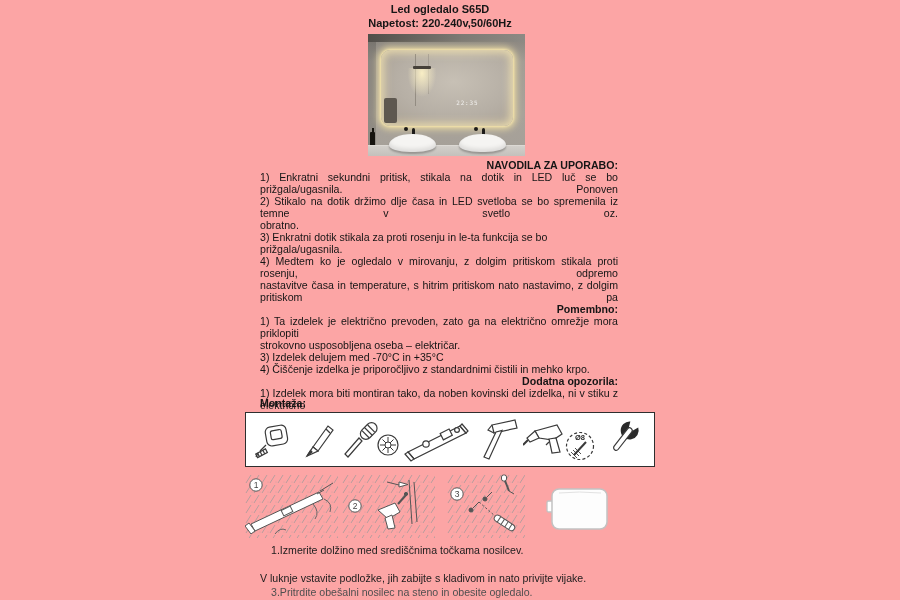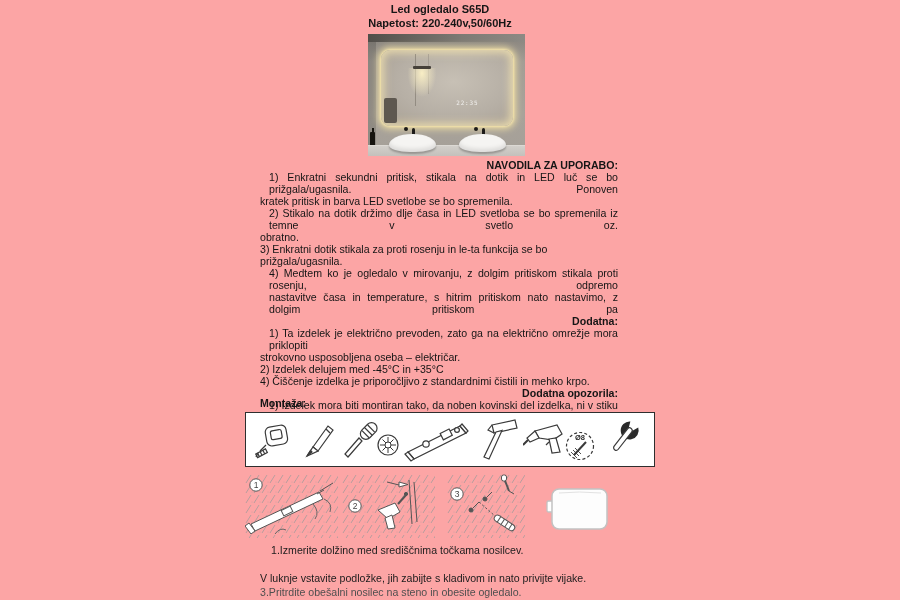--- a/index.html
+++ b/index.html
@@ -39,38 +39,38 @@
   .faucet.left{left:35px;} .faucet.right{left:105px;}
   .knob{position:absolute;width:4px;height:4px;border-radius:50%;background:#1c1a18;top:0;}
   .knob.k1{left:1px;} .knob.k2{left:9px;top:1px;width:3px;height:7px;border-radius:2px;}
   .bottle{position:absolute;left:2px;top:98px;width:5px;height:15px;background:#16140f;border-radius:1px;}
   .bottle::before{content:"";position:absolute;left:1.5px;top:-4px;width:2px;height:4px;background:#16140f;}
 
   
   .manual{position:absolute;left:260px;top:159px;width:358px;}
   .mline{font-size:10.6px;line-height:12px;color:#151515;}
   .mline.heading{font-weight:bold;text-align:right;}
-  .mline.just{text-align:justify;text-align-last:justify;margin-left:9px;}
+  .mline.just{text-align:justify;text-align-last:justify;}
 
   
   .montaza-heading{position:absolute;left:260px;top:397px;font-size:10.6px;font-weight:bold;color:#151515;}
   .tools-box{position:absolute;left:245px;top:412px;width:410px;height:55px;border:1.3px solid #2e2e2e;
          box-sizing:border-box;display:flex;align-items:center;justify-content:space-between;padding:0 9px;background:#fff;}
   .tool{display:block;}
   .tool svg{display:block;}
 
   
   .steps{position:absolute;left:0;top:474px;width:900px;height:66px;}
   .panel{position:absolute;top:0;}
   .panel1{left:245px;} .panel2{left:342px;} .panel3{left:447px;}
   .mirror-back{position:absolute;left:545px;top:13px;}
 
   
   .footer-line{position:absolute;left:260px;font-size:10.6px;line-height:12px;color:#1c1c1c;}
-  .fl0{top:544px;margin-left:11px;} .fl1{top:558px;} .fl2{top:572px;} .fl3{top:586px;color:#4f4f4f;}
+  .fl0{top:544px;margin-left:11px;} .fl1{top:558px;} .fl2{top:572px;} .fl3{top:586px;color:#4f4f4f;margin-left:11px;}
 
   .defs-holder{position:absolute;width:0;height:0;overflow:hidden;}
 </style>
 </head>
 <body>
 
 <div class="page">
 
   <svg class="defs-holder" aria-hidden="true">
     <defs>
@@ -107,30 +107,29 @@
     </div>
     <div class="bottle"></div>
     <div class="counter"></div>
     <div class="sink left"></div>
     <div class="sink right"></div>
   </div>
 
   <div class="manual">
       <div class="mline heading">NAVODILA ZA UPORABO:</div>
       <div class="mline just">1) Enkratni sekundni pritisk, stikala na dotik in LED luč se bo prižgala/ugasnila. Ponoven</div>
-      <div class="mline plain">kratek pritisk in barva LED svetlobe se bo spremenila.</div>
       <div class="mline just">2) Stikalo na dotik držimo dlje časa in LED svetloba se bo spremenila iz temne v svetlo oz.</div>
       <div class="mline plain">obratno.</div>
       <div class="mline plain">3) Enkratni dotik stikala za proti rosenju in le-ta funkcija se bo prižgala/ugasnila.</div>
       <div class="mline just">4) Medtem ko je ogledalo v mirovanju, z dolgim pritiskom stikala proti rosenju, odpremo</div>
       <div class="mline just">nastavitve časa in temperature, s hitrim pritiskom nato nastavimo, z dolgim pritiskom pa</div>
-      <div class="mline heading">Dodatna:</div>
+      <div class="mline heading">Pomembno:</div>
       <div class="mline just">1) Ta izdelek je električno prevoden, zato ga na električno omrežje mora priklopiti</div>
       <div class="mline plain">strokovno usposobljena oseba – električar.</div>
-      <div class="mline plain">2) Izdelek delujem med -45°C in +35°C</div>
+      <div class="mline plain">3) Izdelek delujem med -70°C in +35°C</div>
       <div class="mline plain">4) Čiščenje izdelka je priporočljivo z standardnimi čistili in mehko krpo.</div>
       <div class="mline heading">Dodatna opozorila:</div>
       <div class="mline just">1) Izdelek mora biti montiran tako, da noben kovinski del izdelka, ni v stiku z električno</div>
       <div class="mline plain">napeljavo.</div>
       <div class="mline plain">2) Samo za notranjo uporabo</div>
     </div>
 
   <div class="montaza-heading">Montaža:</div>
 
   <div class="tools-box">

